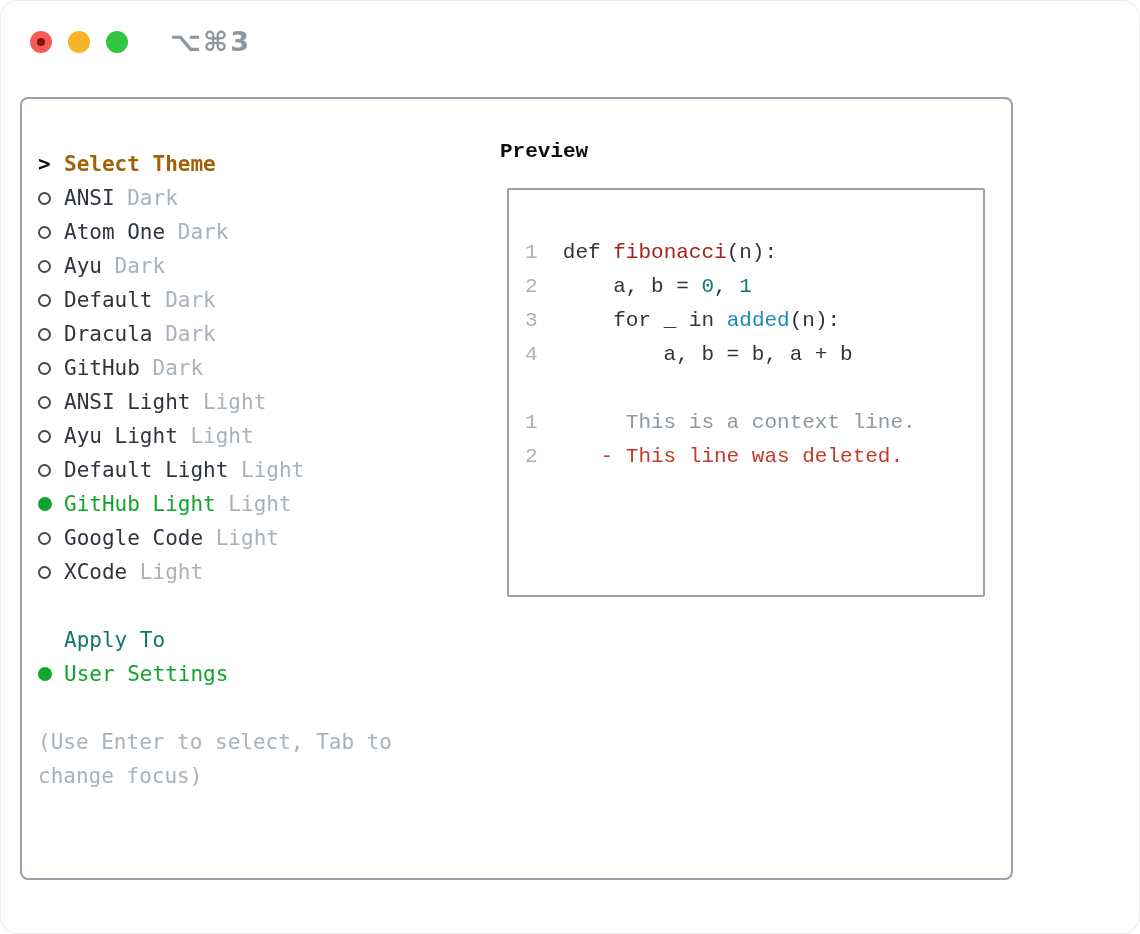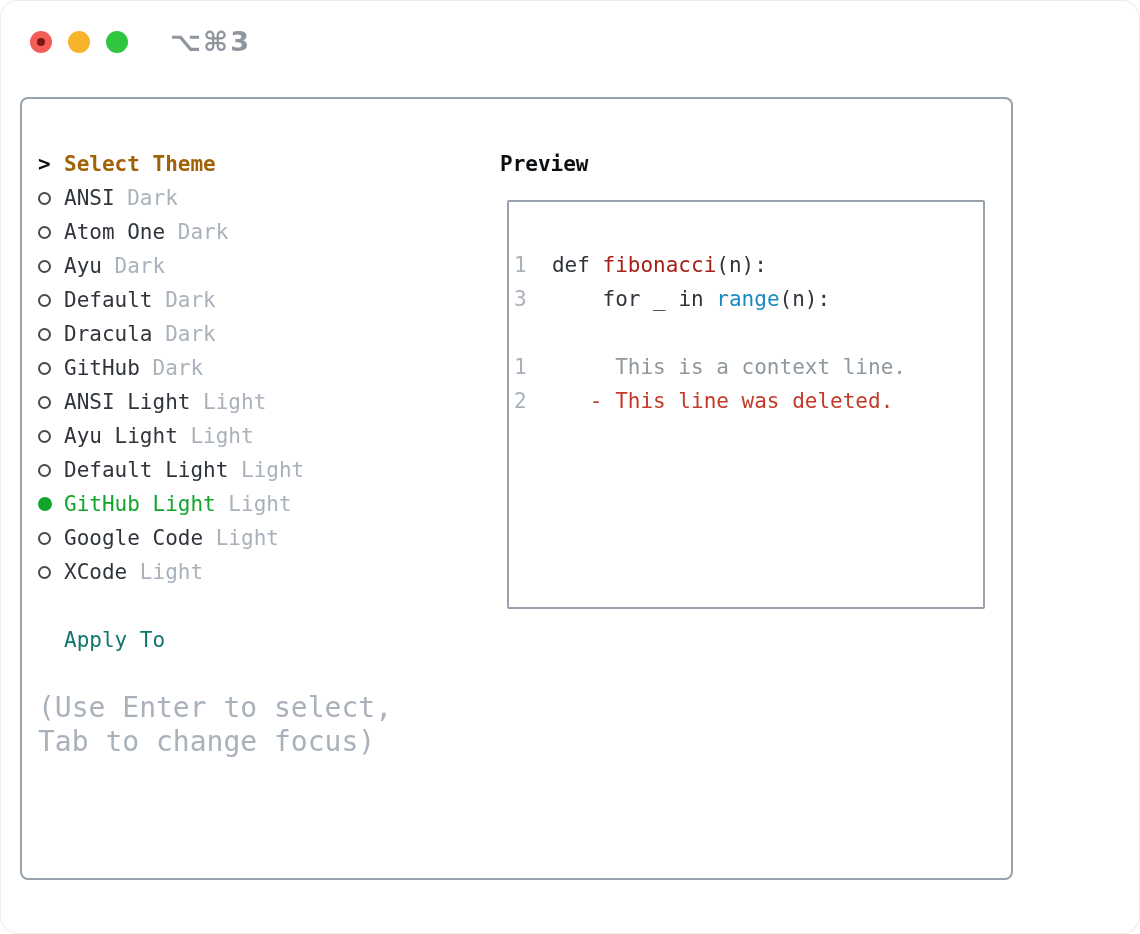--- a/index.html
+++ b/index.html
@@ -17,39 +17,39 @@
   .dot .inner{position:absolute;left:7px;top:7px;width:8px;height:8px;border-radius:50%;background:var(--traffic-red-dot);}
   .win-title{
     margin-left:26px;font-size:27px;font-weight:bold;color:var(--title-gray);
     letter-spacing:2px;font-family:"DejaVu Sans","Liberation Sans",sans-serif;
   }
   .panel{
     position:absolute;left:20px;top:97px;width:993px;height:783px;background:#fff;
     border:2px solid var(--border);border-radius:8px;box-sizing:border-box;
   }
   .left-col{position:absolute;left:16px;top:48px;width:402px;}
-  .right-col{position:absolute;left:478px;top:48px;}
+  .right-col{position:absolute;left:478px;top:36px;font-family:Liberation Mono, monospace;}
   .row{height:34px;display:flex;align-items:center;font-size:21px;color:var(--text-primary);white-space:pre;}
   .marker{width:26px;display:inline-flex;align-items:center;flex:none;}
   .radio{width:13px;height:13px;border:2px solid var(--radio-outline);border-radius:50%;box-sizing:border-box;}
   .radio.sel{width:14px;height:14px;border:none;background:var(--accent-green);}
   .cursor{color:#0b0e11;font-weight:bold;font-size:21px;}
   .header-label{font-weight:bold;color:#a16207;}
   .apply-label{color:#0f766e;}
   .theme-row .label{color:var(--text-primary);}
   .theme-row.selected .label{color:var(--accent-green);}
   .variant{color:var(--text-muted);margin-left:1ch;}
   .apply-row.selected .label{color:var(--accent-green);}
   .gap{height:34px;}
-  .help{width:400px;font-size:28px;line-height:34px;color:var(--text-muted);white-space:normal;margin-top:34px;}
+  .help{width:400px;font-size:21px;line-height:34px;color:var(--text-muted);white-space:normal;margin-top:34px;}
   .preview-title{height:34px;line-height:34px;font-size:21px;font-weight:bold;color:#0b0e11;}
   .preview-box{
     margin-top:19px;margin-left:7px;width:478px;height:409px;box-sizing:border-box;
     border:2px solid var(--border);border-radius:2px;background:#fff;
-    padding:46px 8px 53px 5px;overflow:hidden;
+    padding:46px 8px 53px 16px;overflow:hidden;
   }
   .pline{height:34px;line-height:34px;font-size:21px;white-space:pre;}
   .pline .gutter{display:inline-block;width:3ch;color:var(--text-muted);}
   .s-plain{color:var(--text-primary);}
   .s-keyword{color:var(--text-primary);}
   .s-function{color:var(--function-red);}
   .s-number{color:var(--number-teal);}
   .s-builtin{color:var(--builtin-blue);}
   .s-context{color:var(--text-context);}
   .s-deleted{color:var(--deleted-red);}
@@ -93,31 +93,34 @@
         </div>
 
       <div class="gap"></div>
 
       <div class="row">
         <span class="marker"></span>
         <span class="apply-label">Apply To</span>
       </div>
 
       <div id="apply-list">
+          <div class="row apply-row selected"><span class="marker"><span class="radio sel"></span></span><span class="label">User Settings</span></div>
         </div>
 
       <div class="help">(Use Enter to select, Tab to change focus)</div>
     </div>
 
     <div class="right-col">
       <div class="preview-title">Preview</div>
       <div class="preview-box">
         <div id="preview-lines">
             <div class="pline"><span class="gutter">1</span><span class="s-keyword">def </span><span class="s-function">fibonacci</span><span class="s-plain">(n):</span></div>
-            <div class="pline"><span class="gutter">3</span><span class="s-plain">    </span><span class="s-keyword">for </span><span class="s-plain">_ </span><span class="s-keyword">in </span><span class="s-builtin">range</span><span class="s-plain">(n):</span></div>
+            <div class="pline"><span class="gutter">2</span><span class="s-plain">    a, b = </span><span class="s-number">0</span><span class="s-plain">, </span><span class="s-number">1</span></div>
+            <div class="pline"><span class="gutter">3</span><span class="s-plain">    </span><span class="s-keyword">for </span><span class="s-plain">_ </span><span class="s-keyword">in </span><span class="s-builtin">added</span><span class="s-plain">(n):</span></div>
+            <div class="pline"><span class="gutter">4</span><span class="s-plain">        a, b = b, a + b</span></div>
             <div class="pline"><span class="gutter"></span></div>
             <div class="pline"><span class="gutter">1</span><span class="s-context">     This is a context line.</span></div>
             <div class="pline"><span class="gutter">2</span><span class="s-deleted">   - This line was deleted.</span></div>
           </div>
       </div>
     </div>
 
   </div>
 </div>
 

